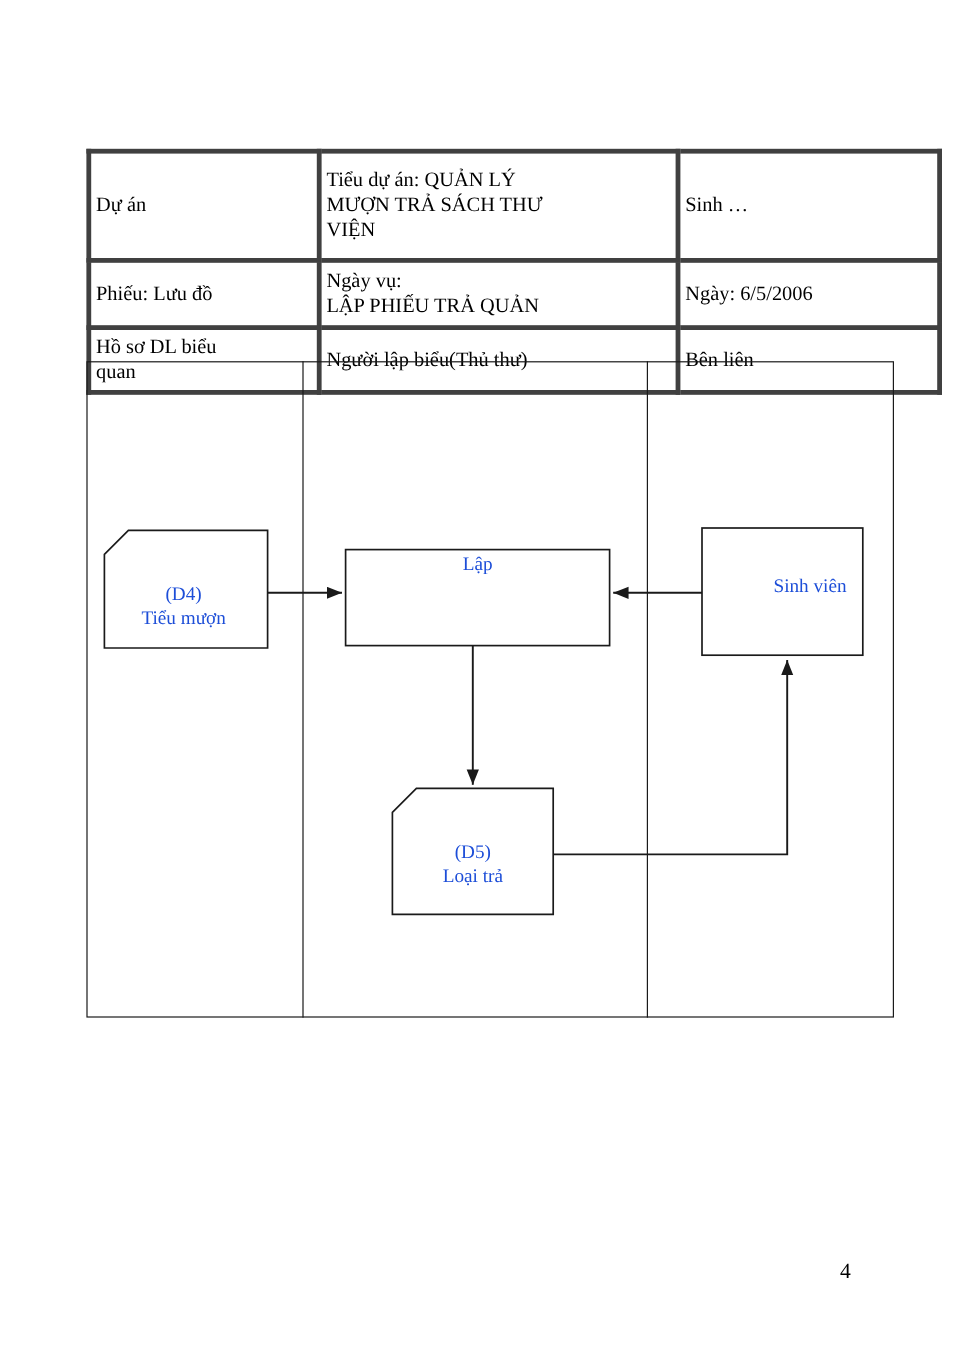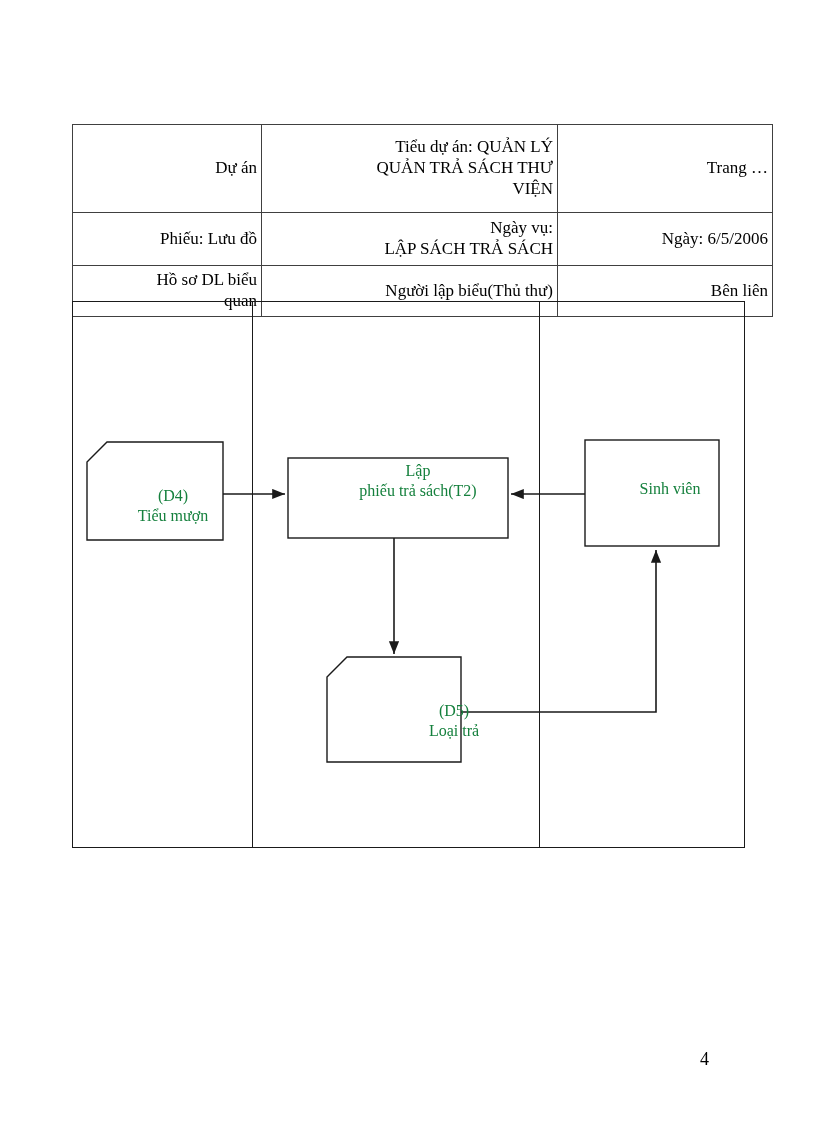--- a/index.html
+++ b/index.html
@@ -27,22 +27,22 @@
   
   .doc-table {
     position: absolute;
     left: 72px;
     top: 124px;
     width: 673px;
     border-collapse: collapse;
     table-layout: fixed;
   }
   .doc-table td {
-    border: 1px solid #404040;
-    text-align: right;
+    border: 4px solid #404040;
+    text-align: left;
     vertical-align: middle;
     font-size: 17px;
     line-height: 1.22;
     padding: 2px 4px;
     font-family: "Liberation Serif", "DejaVu Serif", serif;
   }
   .col-a { width: 180px; }
   .col-b { width: 287px; }
   .col-c { width: 206px; }
 
@@ -92,31 +92,30 @@
     height: 547px;
     overflow: visible;
   }
 
   .node-label {
     position: absolute;
     text-align: center;
     font-size: 16px;
     line-height: 1.25;
     font-family: "Liberation Serif", "DejaVu Serif", serif;
-    color: #15803d;
+    color: #1d4ed8;
     pointer-events: none;
-    margin-left: 20px;
   }
   .node-label .l { display: block; }
 
   
   .lbl-d4      { left: 15px;  top: 185px; width: 132px; }
   .lbl-process { left: 216px; top: 160px; width: 220px; }
-  .lbl-sinhvien{ left: 511px; top: 178px; width: 134px; }
-  .lbl-d5      { left: 255px; top: 400px; width: 134px; padding-left: 40px; }
+  .lbl-sinhvien{ left: 536px; top: 178px; width: 134px; }
+  .lbl-d5      { left: 255px; top: 400px; width: 134px; }
 
   
   .page-number {
     position: absolute;
     left: 700px;
     top: 1049px;
     width: 40px;
     text-align: left;
     font-size: 18px;
     font-family: "Liberation Serif", "DejaVu Serif", serif;
@@ -126,30 +125,30 @@
 <body>
 
 <div class="page">
 
   <table class="doc-table">
     <tbody>
       <tr class="row-1">
         <td class="col-a">Dự án</td>
         <td class="col-b">
           <span class="cell-line">Tiểu dự án: QUẢN LÝ</span>
-          <span class="cell-line">QUẢN TRẢ SÁCH THƯ</span>
+          <span class="cell-line">MƯỢN TRẢ SÁCH THƯ</span>
           <span class="cell-line">VIỆN</span>
         </td>
-        <td class="col-c">Trang …</td>
+        <td class="col-c">Sinh …</td>
       </tr>
       <tr class="row-2">
         <td class="col-a">Phiếu: Lưu đồ</td>
         <td class="col-b">
           <span class="cell-line">Ngày vụ:</span>
-          <span class="cell-line">LẬP SÁCH TRẢ SÁCH</span>
+          <span class="cell-line">LẬP PHIẾU TRẢ QUẢN</span>
         </td>
         <td class="col-c">Ngày: 6/5/2006</td>
       </tr>
       <tr class="row-3">
         <td class="col-a">
           <span class="cell-line">Hồ sơ DL biểu</span>
           <span class="cell-line">quan</span>
         </td>
         <td class="col-b">Người lập biểu(Thủ thư)</td>
         <td class="col-c">Bên liên</td>
@@ -187,21 +186,20 @@
         <path d="M389,411 L584,411 L584,249" fill="none" stroke="#1a1a1a" stroke-width="1.6" marker-end="url(#arrowEnd)"></path>
       </svg>
 
       <div class="node-label lbl-d4">
         <span class="l">(D4)</span>
         <span class="l">Tiểu mượn</span>
       </div>
 
       <div class="node-label lbl-process">
         <span class="l">Lập</span>
-        <span class="l">phiếu trả sách(T2)</span>
       </div>
 
       <div class="node-label lbl-sinhvien">
         <span class="l">Sinh viên</span>
       </div>
 
       <div class="node-label lbl-d5">
         <span class="l">(D5)</span>
         <span class="l">Loại trả</span>
       </div>

